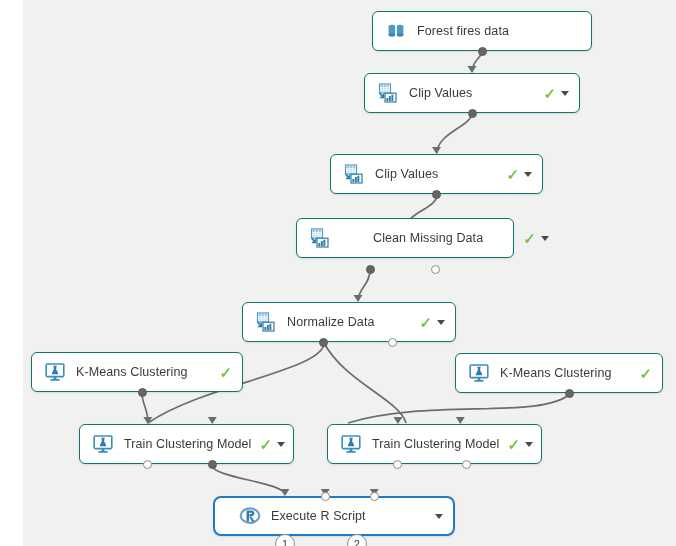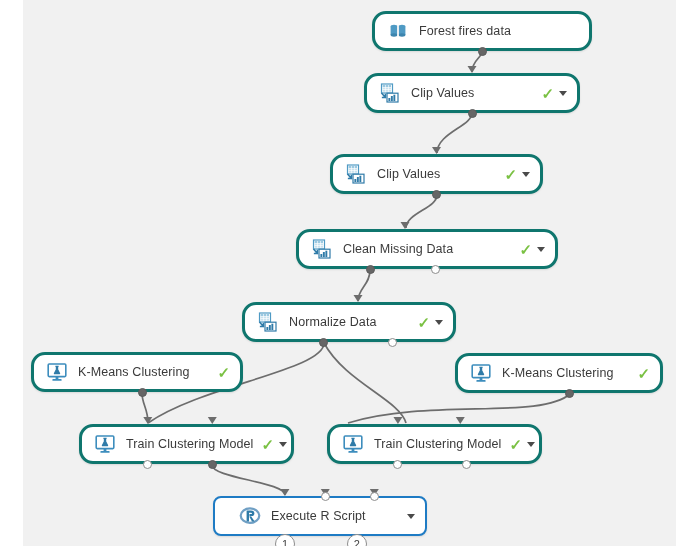--- a/index.html
+++ b/index.html
@@ -28,22 +28,22 @@
     left: 0;
     top: 0;
     width: 676px;
     height: 546px;
     pointer-events: none;
   }
   .node {
     position: absolute;
     box-sizing: border-box;
     background: #ffffff;
-    border: 3px solid #0f766e;
-    border-radius: 14px;
+    border: 1px solid #0f766e;
+    border-radius: 6px;
     height: 40px;
     display: flex;
     align-items: center;
     padding: 0 10px 0 12px;
     box-shadow: 0 1px 2px rgba(0,0,0,0.10);
   }
   .node.selected {
     border: 2px solid #1e7bc4;
     border-radius: 8px;
   }
@@ -205,21 +205,21 @@
             <rect x="14.4" y="12.7" width="1.9" height="6.3" fill="#2f7ba8"></rect>
           </svg>
         </span>
         <span class="node-label">Clip Values</span>
         <span class="node-status">
           <span class="check">✓</span>
           <span class="chev"></span>
         </span>
       </div>
       <div class="port filled" style="left: 432px; top: 189.5px;"></div>
-      <div class="node" style="left: 296px; top: 229px; width: 262px;">
+      <div class="node" style="left: 296px; top: 218px; width: 218px; gap: 32px;">
         <span class="node-icon">
           <svg width="22" height="22" viewBox="0 0 22 22">
             <rect x="2.5" y="2" width="11" height="9" fill="#ffffff" stroke="#4f9ac4" stroke-width="1.2"></rect>
             <rect x="3.6" y="3.1" width="2.4" height="1.8" fill="#8fc2dd"></rect>
             <rect x="6.6" y="3.1" width="2.4" height="1.8" fill="#8fc2dd"></rect>
             <rect x="9.6" y="3.1" width="2.4" height="1.8" fill="#8fc2dd"></rect>
             <rect x="3.6" y="5.5" width="2.4" height="1.8" fill="#c9e2ee"></rect>
             <rect x="6.6" y="5.5" width="2.4" height="1.8" fill="#c9e2ee"></rect>
             <rect x="9.6" y="5.5" width="2.4" height="1.8" fill="#c9e2ee"></rect>
             <rect x="3.6" y="7.9" width="2.4" height="1.8" fill="#c9e2ee"></rect>
@@ -325,21 +325,21 @@
           </svg>
         </span>
         <span class="node-label">Train Clustering Model</span>
         <span class="node-status">
           <span class="check">✓</span>
           <span class="chev"></span>
         </span>
       </div>
       <div class="port hollow" style="left: 393.45px; top: 459.5px;"></div>
       <div class="port hollow" style="left: 462.25px; top: 459.5px;"></div>
-      <div class="node selected" style="left: 213px; top: 496px; width: 214px; padding-left: 24px;">
+      <div class="node selected" style="left: 213px; top: 496px; width: 242px; padding-left: 24px;">
         <span class="node-icon">
           <svg width="22" height="22" viewBox="0 0 22 22">
             <ellipse cx="11" cy="10.6" rx="9.3" ry="7.2" fill="none" stroke="#6f9fc4" stroke-width="2.2"></ellipse>
             <path d="M7.6 16.4 L7.6 5.6 L12 5.6 C14.3 5.6 15.4 6.8 15.4 8.4 C15.4 10 14.3 11 12.5 11 L10.4 11 L10.4 9 L12 9 C12.7 9 13 8.8 13 8.4 C13 8 12.7 7.8 12 7.8 L10 7.8 L10 16.4 Z" fill="#2f7ba8"></path>
             <path d="M12.1 11.2 L15.6 16.4 L13 16.4 L10.2 11.6 Z" fill="#2f7ba8"></path>
           </svg>
         </span>
         <span class="node-label">Execute R Script</span>
         <span class="node-status">
           <span class="chev"></span>

